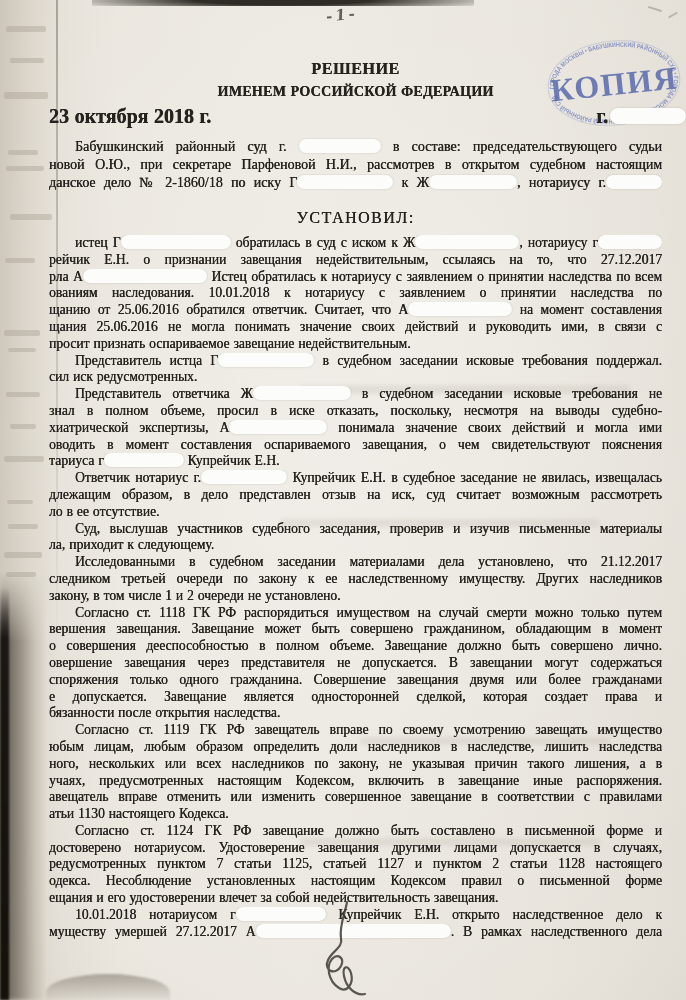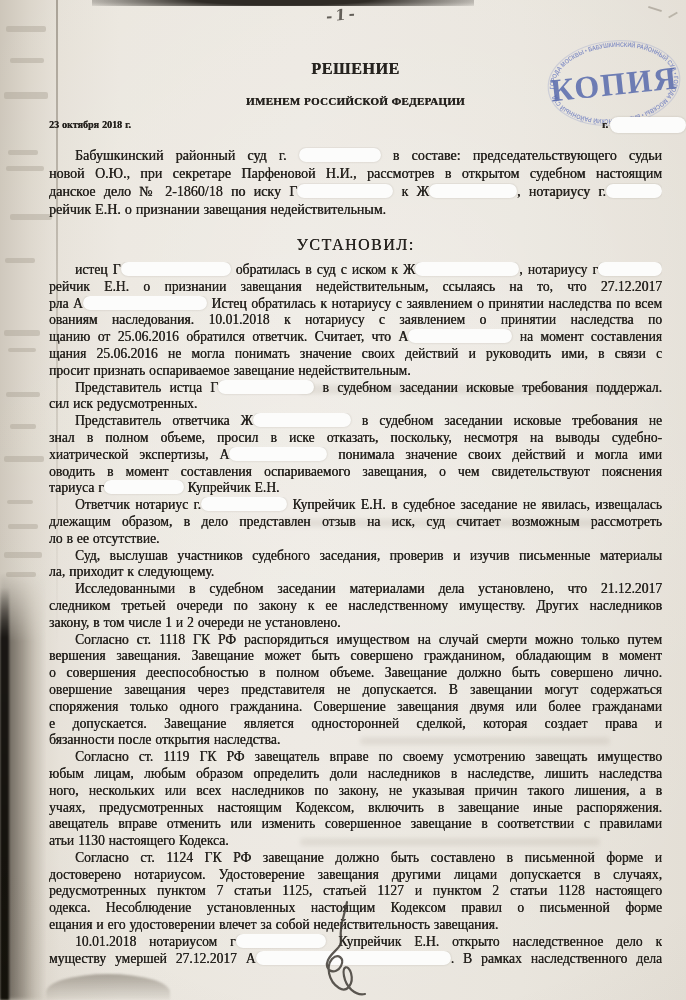--- a/index.html
+++ b/index.html
@@ -27,23 +27,23 @@
     background:linear-gradient(180deg,rgba(120,112,100,.55),rgba(190,183,170,.15));}
   .smudge{position:absolute;background:#a8a092;opacity:.42;filter:blur(.6px);border-radius:2px;z-index:3;}
   .ghost{position:absolute;background:#a59d8f;opacity:.18;filter:blur(2px);border-radius:4px;z-index:2;}
   .pencil{position:absolute;background:#8f897c;height:2px;z-index:3;}
 
   
   .doc{position:absolute;left:49px;top:0;width:613px;color:#26231f;z-index:8;
     text-shadow:.3px 0 0 currentColor;word-spacing:.5px;}
   .h1,.h2{text-align:center;font-weight:bold;line-height:18px;}
   .h1{font-size:16px;margin-top:60px;letter-spacing:.6px;}
-  .h2{font-size:11px;margin-top:14px;letter-spacing:.3px;}
+  .h2{font-size:14px;margin-top:5px;letter-spacing:.3px;}
   .date-row{display:flex;justify-content:space-between;align-items:baseline;margin-top:6px;
-    font-weight:bold;font-size:10px;height:18px;line-height:18px;}
+    font-weight:bold;font-size:20px;height:18px;line-height:18px;}
   .date-right{margin-right:-24px;display:inline-flex;align-items:center;gap:2px;}
   .intro{margin-top:13px;}
   .intro .line{font-size:14px;height:18px;line-height:18px;}
   .ustanovil{text-align:center;font-weight:normal;font-size:16px;letter-spacing:1.5px;margin:17px 0 8px;line-height:18px;}
   .body-text .line{font-size:13.6px;height:16.8px;line-height:16.8px;}
   .line{text-align:justify;white-space:normal;overflow:hidden;}
   .line.fill{text-align-last:justify;}
   .line.ind{text-indent:26px;}
   .redact{display:inline-block;height:14px;border-radius:8px;background:#fcfcfb;vertical-align:-2px;
     box-shadow:0 0 2px rgba(110,100,85,.3);}
@@ -94,21 +94,20 @@
       <span>23 октября 2018 г.</span>
       <span class="date-right">
         <span>г.</span>
         <span class="redact city-redact"></span>
       </span>
     </div>
     <div class="intro" id="intro-lines">
         <div class="line fill ind"><span>Бабушкинский районный суд г. </span><span class="redact" style="width: 82px;"></span><span> в составе: председательствующего судьи</span></div>
         <div class="line fill"><span>новой О.Ю., при секретаре Парфеновой Н.И., рассмотрев в открытом судебном настоящим</span></div>
         <div class="line fill"><span>данское дело № 2-1860/18 по иску Г</span><span class="redact" style="width: 96px;"></span><span> к Ж</span><span class="redact" style="width: 88px;"></span><span>, нотариусу г.</span><span class="redact" style="width: 56px;"></span></div>
-        <div class="line"><span>рейчик Е.Н. о признании завещания недействительным.</span></div>
       </div>
     <div class="ustanovil">УСТАНОВИЛ:</div>
     <div class="body-text" id="body-lines">
         <div class="line fill ind"><span>истец Г</span><span class="redact" style="width: 110px;"></span><span> обратилась в суд с иском к Ж</span><span class="redact" style="width: 104px;"></span><span>, нотариусу г</span><span class="redact" style="width: 64px;"></span></div>
         <div class="line fill"><span>рейчик Е.Н. о признании завещания недействительным, ссылаясь на то, что 27.12.2017</span></div>
         <div class="line fill"><span>рла А</span><span class="redact" style="width: 124px;"></span><span> Истец обратилась к нотариусу с заявлением о принятии наследства по всем</span></div>
         <div class="line fill"><span>ованиям наследования. 10.01.2018 к нотариусу с заявлением о принятии наследства по</span></div>
         <div class="line fill"><span>щанию от 25.06.2016 обратился ответчик. Считает, что А</span><span class="redact" style="width: 104px;"></span><span> на момент составления</span></div>
         <div class="line fill"><span>щания 25.06.2016 не могла понимать значение своих действий и руководить ими, в связи с</span></div>
         <div class="line"><span>просит признать оспариваемое завещание недействительным.</span></div>

